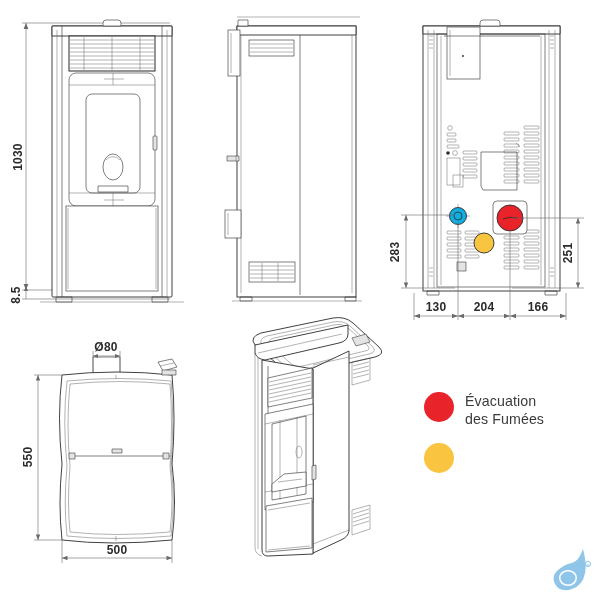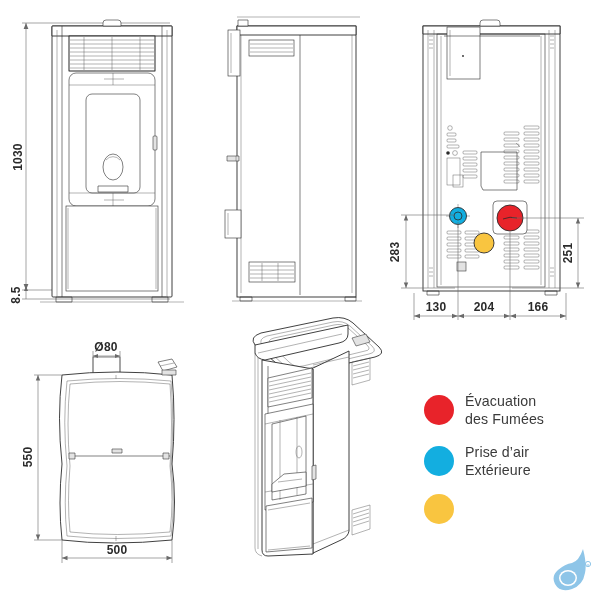--- a/index.html
+++ b/index.html
@@ -9,21 +9,21 @@
   svg{display:block;}
   .ln2{fill:none;stroke:#2b2b2b;stroke-width:0.6;}
   .lnt{fill:none;stroke:#555;stroke-width:0.45;}
   .dim{fill:none;stroke:#6a6a6a;stroke-width:0.6;}
   .fillw{fill:#ffffff;stroke:#2b2b2b;stroke-width:0.9;}
   .fillw2{fill:#ffffff;stroke:#2b2b2b;stroke-width:0.6;}
   .fillgg{fill:#e3e3e3;stroke:#3a3a3a;stroke-width:0.6;}
   .dimtxt{font-family:"Liberation Sans","DejaVu Sans",sans-serif;
           font-size:12px;fill:#2b2b2b;font-weight:600;letter-spacing:.2px;}
   .legend{position:absolute;left:424px;top:392px;width:170px;}
-  .legrow{display:flex;align-items:center;margin-bottom:15px;}
+  .legrow{display:flex;align-items:flex-start;margin-bottom:15px;}
   .legdot{width:30px;height:30px;border-radius:50%;flex:0 0 30px;margin-right:11px;}
   .legtxt{font-size:14.2px;line-height:17.5px;color:#3b3b3b;font-weight:400;
           padding-top:1px;white-space:pre-line;letter-spacing:.1px;}
   .logo{position:absolute;left:552px;top:545px;width:46px;height:50px;}
 </style>
 </head>
 <body>
 
 <div class="stage">
 
@@ -364,25 +364,20 @@
 </svg>
 </div>
 
 <div class="legend">
   <div class="legrow">
     <div class="legdot" style="background:#e8232a"></div>
     <div class="legtxt">Évacuation
 des Fumées</div>
   </div>
   <div class="legrow">
-    <div class="legdot" style="background:#13aee0"></div>
-    <div class="legtxt">Prise d’air
-Extérieure</div>
-  </div>
-  <div class="legrow">
     <div class="legdot" style="background:#f9c540"></div>
   </div>
 </div>
 
 <div class="logo">
   <svg width="46" height="50" viewBox="0 0 46 50">
     <path d="M31 4 q4 15 2 24 q-2 12 -13 16 q-12 4 -17 -5 q-4 -8 3 -14 q7 -6 14 -7 q7 -2 11 -14 z" fill="#8ec5e8"></path>
     <ellipse cx="16" cy="33" rx="9" ry="8" fill="#ffffff"></ellipse>
     <ellipse cx="16" cy="33" rx="7.5" ry="6.5" fill="#8ec5e8"></ellipse>
     <circle cx="36" cy="19" r="2.6" fill="none" stroke="#8ec5e8" stroke-width="1"></circle>

